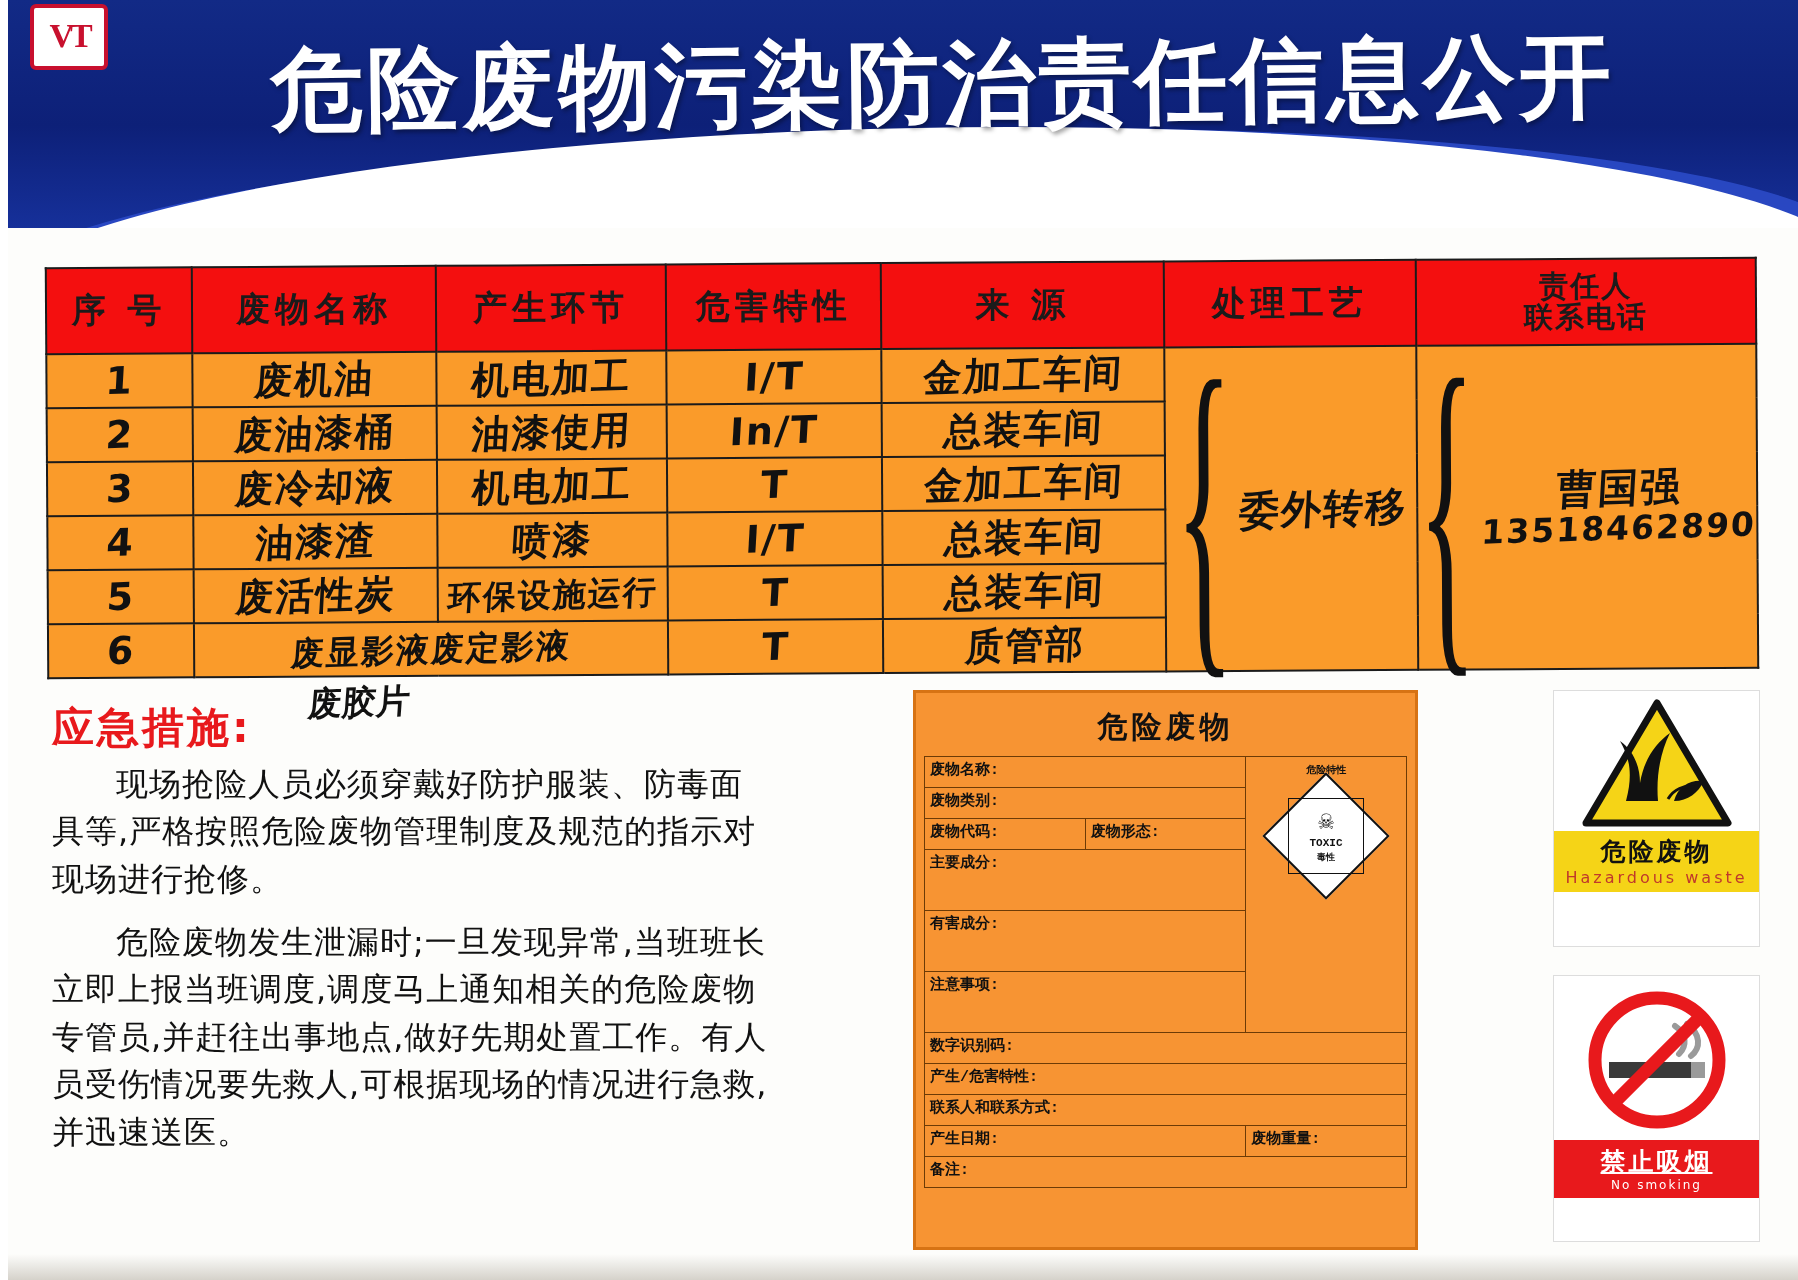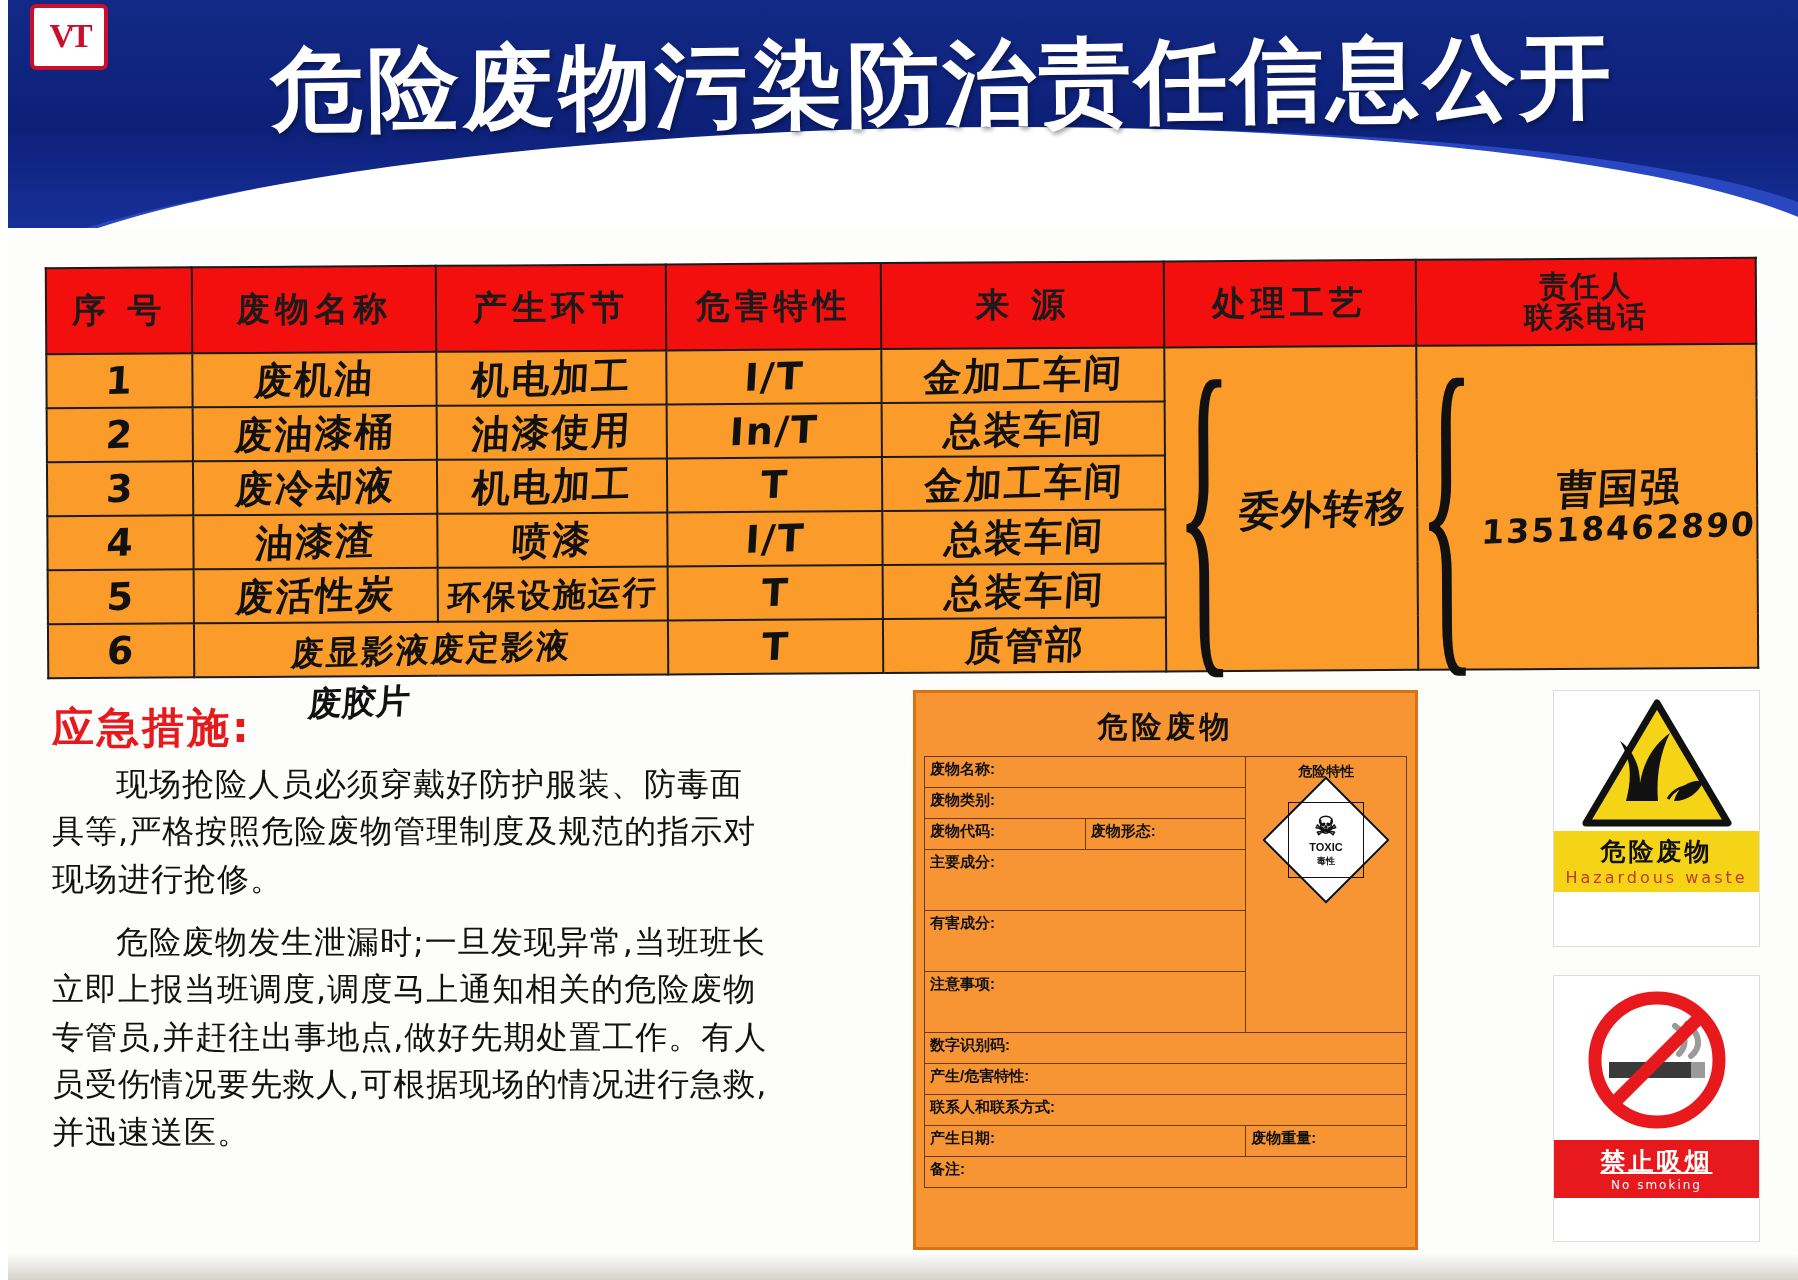--- a/index.html
+++ b/index.html
@@ -208,21 +208,21 @@
     width: 100%;
     border-collapse: collapse;
     table-layout: fixed;
   }
   .lt td {
     border: 1.5px solid #6d3b06;
     font-size: 15px;
     color: #111;
     padding: 3px 5px;
     height: 24px;
-    font-family: Liberation Sans, sans-serif;
+    font-family: Liberation Mono, monospace;
     vertical-align: top;
     font-weight: bold;
   }
   .lt td.tall { height: 54px; }
   .haz-col {
     text-align: center;
     vertical-align: top;
   }
   .toxic-diamond {
     width: 86px;
@@ -418,21 +418,21 @@
     <p class="emg-p">危险废物发生泄漏时;一旦发现异常,当班班长立即上报当班调度,调度马上通知相关的危险废物专管员,并赶往出事地点,做好先期处置工作。有人员受伤情况要先救人,可根据现场的情况进行急救,并迅速送医。</p>
   </div>
 
   <div class="label-card">
     <div class="label-title">危险废物</div>
     <table class="lt">
       <tbody>
           <tr>
         <td colspan="2">废物名称:</td>
         <td rowspan="6" class="haz-col">
-          <div style="font-size:14px;font-weight:bold;padding-top:3px">危险特性</div>
+          <div style="font-size:10px;font-weight:bold;padding-top:3px">危险特性</div>
           <div class="toxic-diamond">
             <div class="toxic-inner">
               <span class="skull">☠</span>
               <span>TOXIC</span>
               <span style="font-size:9px">毒性</span>
             </div>
           </div>
         </td>
       </tr>
       <tr>

